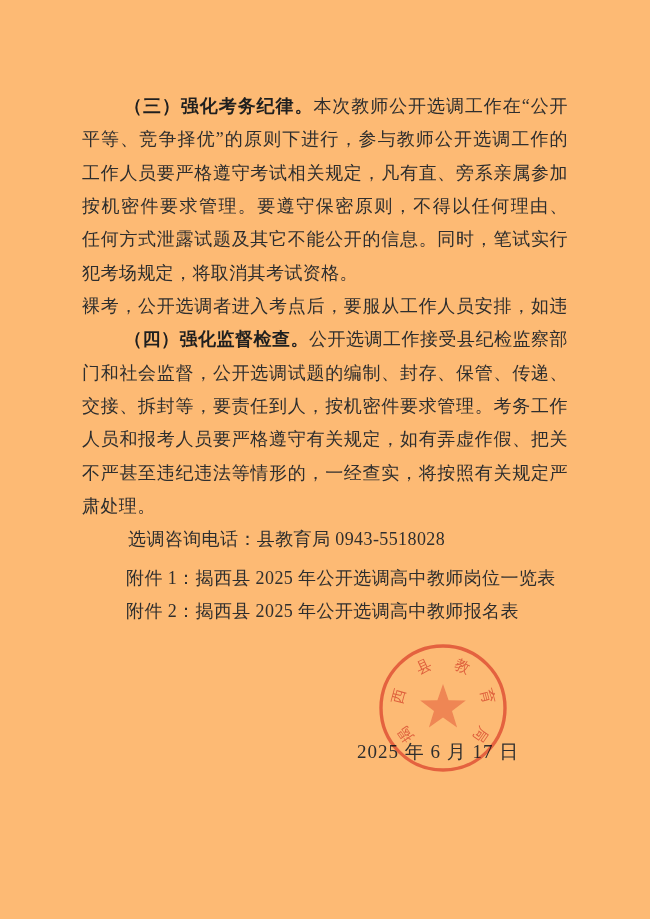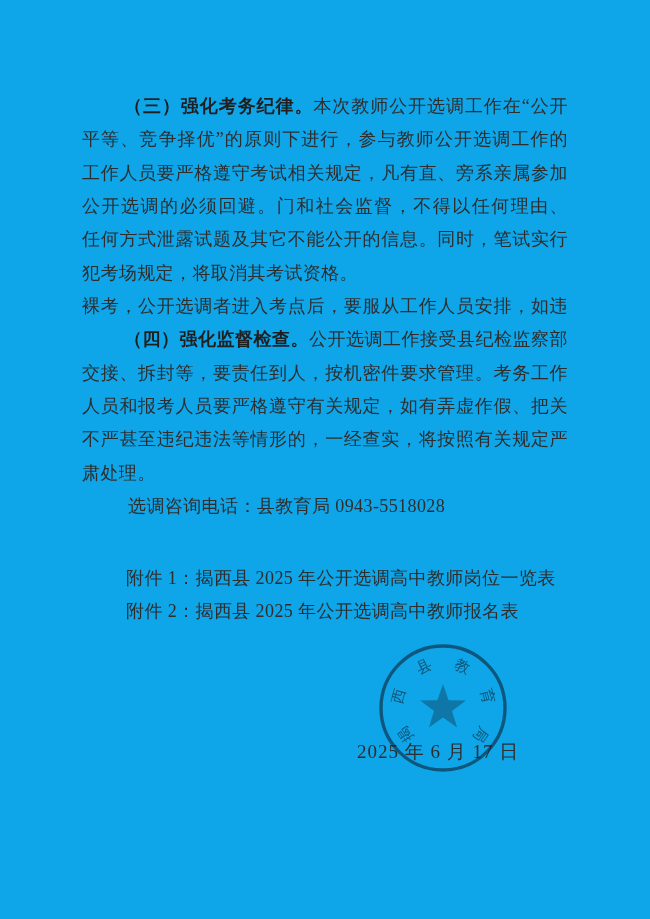--- a/index.html
+++ b/index.html
@@ -4,21 +4,21 @@
 <style>
   html, body {
     margin: 0;
     padding: 0;
     background: #ffffff;
   }
   .page {
     position: relative;
     width: 650px;
     height: 919px;
-    background: #0ea5e9;
+    background: #fdba74;
     overflow: hidden;
     font-family: "Liberation Serif", "DejaVu Serif", serif;
     color: #2e2e2e;
   }
   .text-block {
     position: absolute;
     left: 82px;
     top: 90px;
     width: 486px;
     font-size: 18px;
@@ -91,26 +91,27 @@
 </head>
 <body>
 
 <div class="page">
 
   <div class="text-block">
 
     <div class="line first"><span class="lead">（三）强化考务纪律。</span><span>本次教师公开选调工作在“公开</span></div>
     <div class="line just">平等、竞争择优”的原则下进行，参与教师公开选调工作的</div>
     <div class="line just">工作人员要严格遵守考试相关规定，凡有直、旁系亲属参加</div>
-    <div class="line just">公开选调的必须回避。门和社会监督，不得以任何理由、</div>
+    <div class="line just">按机密件要求管理。要遵守保密原则，不得以任何理由、</div>
     <div class="line just">任何方式泄露试题及其它不能公开的信息。同时，笔试实行</div>
     <div class="line">犯考场规定，将取消其考试资格。</div>
     <div class="line just">裸考，公开选调者进入考点后，要服从工作人员安排，如违</div>
 
     <div class="line first"><span class="lead">（四）强化监督检查。</span><span>公开选调工作接受县纪检监察部</span></div>
+    <div class="line just">门和社会监督，公开选调试题的编制、封存、保管、传递、</div>
     <div class="line just">交接、拆封等，要责任到人，按机密件要求管理。考务工作</div>
     <div class="line just">人员和报考人员要严格遵守有关规定，如有弄虚作假、把关</div>
     <div class="line just">不严甚至违纪违法等情形的，一经查实，将按照有关规定严</div>
     <div class="line">肃处理。</div>
 
     <div class="line phone">选调咨询电话：县教育局 0943-5518028</div>
   </div>
 
   <div class="attachments">
     <div class="line">附件 1：揭西县 2025 年公开选调高中教师岗位一览表</div>

